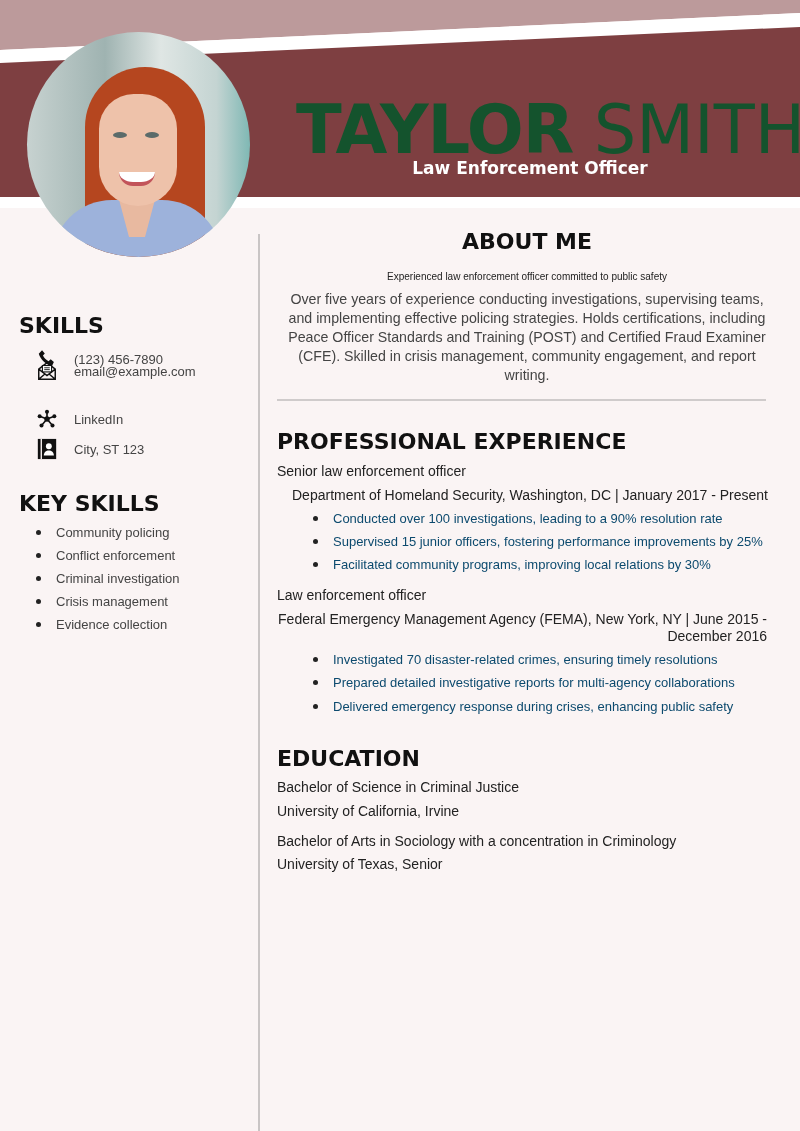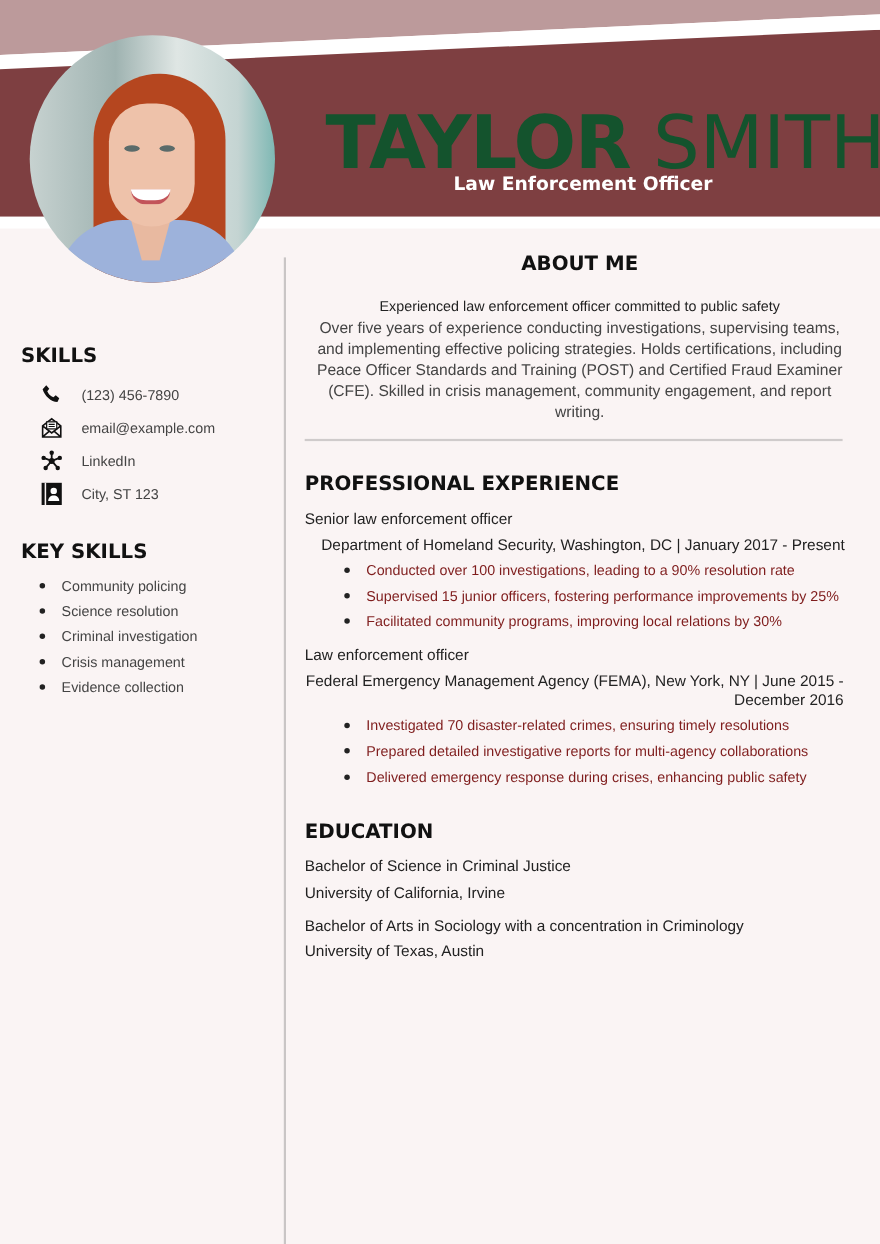--- a/index.html
+++ b/index.html
@@ -61,35 +61,35 @@
     background: #e8b9a0; clip-path: polygon(0 0, 100% 0, 70% 100%, 30% 100%);
   }
   .photo .eye { position: absolute; top: 100px; width: 14px; height: 6px; background: #5b6b6a; border-radius: 50%; }
   .photo .smile { position: absolute; left: 92px; top: 140px; width: 36px; height: 14px; background: #fff; border-bottom: 4px solid #c2545a; border-radius: 0 0 20px 20px; }
 
   .divider-v { position: absolute; left: 258px; top: 234px; width: 2px; height: 897px; background: #c9c5c5; }
 
   
   .section-h {
     position: absolute; font-family: "DejaVu Sans", sans-serif; font-weight: bold;
-    color: #111; font-size: 18px; letter-spacing: 0px;
+    color: #111; font-size: 22px; letter-spacing: 0px;
   }
   .contact-row { position: absolute; left: 35px; height: 24px; display: flex; align-items: center; }
   .contact-row .ic { width: 24px; height: 24px; display: flex; align-items: center; justify-content: center; }
   .contact-row .txt { position: absolute; left: 39px; font-size: 13px; color: #444; white-space: nowrap; }
   .skill { position: absolute; left: 36px; font-size: 13px; color: #444; white-space: nowrap; }
   .skill .dot { display: inline-block; width: 5px; height: 5px; background: #222; border-radius: 50%; margin-right: 15px; vertical-align: middle; position: relative; top: -1px; }
 
   
-  .about-tagline { position: absolute; left: 278px; width: 498px; top: 271px; text-align: center; font-size: 13px; color: #222; }
+  .about-tagline { position: absolute; left: 278px; width: 498px; top: 271px; text-align: center; font-size: 10px; color: #222; }
   .about-body { position: absolute; left: 278px; width: 498px; top: 290px; text-align: center; font-size: 14.2px; line-height: 19px; color: #444; }
   .hr { position: absolute; left: 277px; top: 399px; width: 489px; height: 2px; background: #cfcbcb; }
   .job-title, .job-org, .edu-line { position: absolute; left: 277px; font-size: 14px; color: #222; white-space: nowrap; }
   .job-org.wrap { white-space: normal; width: 490px; line-height: 17px; text-align: right; }
-  .bullet { position: absolute; left: 313px; font-size: 13px; color: #7f1d1d; white-space: nowrap; }
+  .bullet { position: absolute; left: 313px; font-size: 13px; color: #0c4a6e; white-space: nowrap; }
   .bullet .dot { display: inline-block; width: 5px; height: 5px; background: #222; border-radius: 50%; margin-right: 15px; vertical-align: middle; position: relative; top: -1px; }
 </style>
 </head>
 <body>
 
 <div class="band-light"></div>
 <div class="band-white"></div>
 <div class="band-dark"></div>
 
 <div class="name"><span class="first">TAYLOR</span> <span class="last">SMITH</span></div>
@@ -110,21 +110,21 @@
 <div class="section-h" style="left:19px; top:313px;">SKILLS</div>
 
 <div class="contact-row" style="top:347px;">
   <span class="ic">
     <svg width="22" height="22" viewBox="0 0 24 24">
         <path fill="#111" d="M6.6 2.5l3 3.5-2 2.3c1.2 2.8 3.3 4.9 6.1 6.1l2.3-2 3.5 3-1.8 3.6C11.2 19 5 12.8 3 6.3z"></path>
       </svg>
   </span>
   <span class="txt">(123) 456-7890</span>
 </div>
-<div class="contact-row" style="top:377px;">
+<div class="contact-row" style="top:359px;">
   <span class="ic">
     <svg width="22" height="22" viewBox="0 0 24 24">
         <path fill="none" stroke="#111" stroke-width="1.6" d="M3 10l9-7 9 7v11H3z M3 10l9 7 9-7 M3 21l7-6 M21 21l-7-6"></path>
         <rect x="7" y="6" width="10" height="7" fill="#fff" stroke="#111" stroke-width="1.2"></rect>
         <path stroke="#111" stroke-width="1" d="M9 8.5h6 M9 10.5h6"></path>
       </svg>
   </span>
   <span class="txt">email@example.com</span>
 </div>
 <div class="contact-row" style="top:407px;">
@@ -152,21 +152,21 @@
         <rect x="5" y="1" width="1.5" height="22" fill="#faf4f4"></rect>
         <circle cx="14" cy="9" r="3.2" fill="#fff"></circle>
         <path fill="#fff" d="M8.5 19c0-3.5 2.5-5.5 5.5-5.5s5.5 2 5.5 5.5z"></path>
       </svg>
   </span>
   <span class="txt">City, ST 123</span>
 </div>
 
 <div class="section-h" style="left:19px; top:491px;">KEY SKILLS</div>
 <div class="skill" style="top:525px;"><span class="dot"></span><span>Community policing</span></div>
-<div class="skill" style="top:548px;"><span class="dot"></span><span>Science resolution</span></div>
+<div class="skill" style="top:548px;"><span class="dot"></span><span>Conflict enforcement</span></div>
 <div class="skill" style="top:571px;"><span class="dot"></span><span>Criminal investigation</span></div>
 <div class="skill" style="top:594px;"><span class="dot"></span><span>Crisis management</span></div>
 <div class="skill" style="top:617px;"><span class="dot"></span><span>Evidence collection</span></div>
 
 <div class="section-h" style="left:278px; width:498px; text-align:center; top:229px;">ABOUT ME</div>
 <div class="about-tagline">Experienced law enforcement officer committed to public safety</div>
 <div class="about-body">Over five years of experience conducting investigations, supervising teams, and implementing effective policing strategies. Holds certifications, including Peace Officer Standards and Training (POST) and Certified Fraud Examiner (CFE). Skilled in crisis management, community engagement, and report writing.</div>
 <div class="hr"></div>
 
 <div class="section-h" style="left:277px; top:429px;">PROFESSIONAL EXPERIENCE</div>
@@ -180,13 +180,13 @@
 <div class="job-title" style="top:587px;">Law enforcement officer</div>
 <div class="job-org wrap" style="top:611px;">Federal Emergency Management Agency (FEMA), New York, NY | June 2015 - December 2016</div>
 <div class="bullet" style="top:652px;"><span class="dot"></span><span>Investigated 70 disaster-related crimes, ensuring timely resolutions</span></div>
 <div class="bullet" style="top:675px;"><span class="dot"></span><span>Prepared detailed investigative reports for multi-agency collaborations</span></div>
 <div class="bullet" style="top:699px;"><span class="dot"></span><span>Delivered emergency response during crises, enhancing public safety</span></div>
 
 <div class="section-h" style="left:277px; top:746px;">EDUCATION</div>
 <div class="edu-line" style="top:779px;">Bachelor of Science in Criminal Justice</div>
 <div class="edu-line" style="top:803px;">University of California, Irvine</div>
 <div class="edu-line" style="top:833px;">Bachelor of Arts in Sociology with a concentration in Criminology</div>
-<div class="edu-line" style="top:856px;">University of Texas, Austin</div>
+<div class="edu-line" style="top:856px;">University of Texas, Senior</div>
 
 </body></html>

